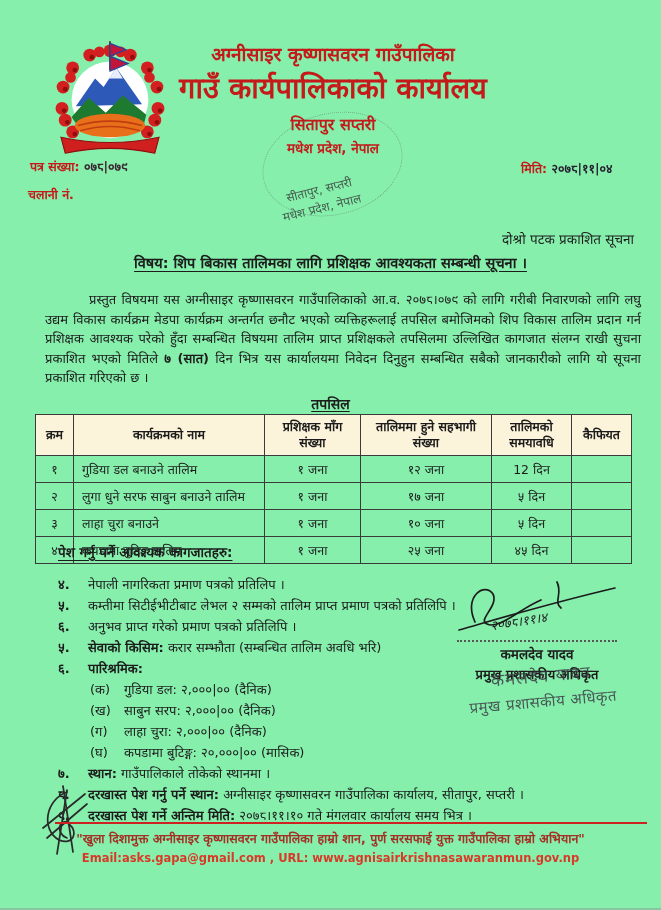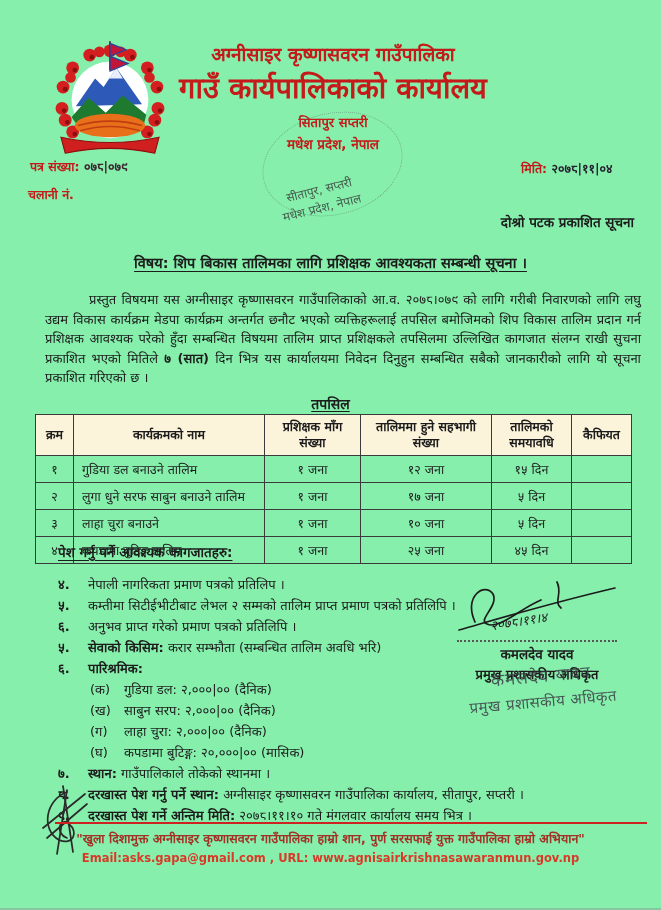--- a/index.html
+++ b/index.html
@@ -6,35 +6,35 @@
   body{width:661px;height:910px;background:#f6f6f4;font-family:"DejaVu Sans",sans-serif;}
   .page{position:relative;width:661px;height:910px;background:#86efac;overflow:hidden;color:#1c1c1c;padding-left:35px;}
   .scan-edge-right{position:absolute;right:0;top:0;width:3px;height:910px;background:#6b6b6b;opacity:.55;}
   .scan-edge-bottom{position:absolute;left:0;bottom:0;width:661px;height:2px;background:#8a8a8a;opacity:.4;}
 
   
   .emblem{position:absolute;left:46px;top:36px;width:128px;height:132px;}
   .head-block{position:absolute;left:168px;top:42px;width:330px;text-align:center;}
   .muni-name{font-size:19px;font-weight:bold;color:#c41a1a;line-height:24px;}
   .office-name{font-size:29px;font-weight:bold;color:#c41a1a;line-height:36px;margin-top:4px;}
-  .loc-line{font-size:13px;font-weight:bold;color:#c41a1a;margin-top:7px;}
+  .loc-line{font-size:16px;font-weight:bold;color:#c41a1a;margin-top:7px;}
   .prov-line{font-size:13.5px;font-weight:bold;color:#c41a1a;margin-top:4px;}
 
   .office-stamp{position:absolute;left:252px;top:118px;width:170px;height:95px;transform:rotate(-14deg);opacity:.8;pointer-events:none;}
   .office-stamp .ring{position:absolute;left:10px;top:-6px;width:140px;height:100px;border:1.5px dotted #555;border-radius:50%;opacity:.55;}
   .office-stamp .s1{position:absolute;left:28px;top:58px;font-size:12px;color:#333;white-space:nowrap;}
   .office-stamp .s2{position:absolute;left:20px;top:76px;font-size:12px;color:#333;white-space:nowrap;}
 
   .letter-no{position:absolute;left:30px;top:158px;font-size:12.5px;color:#c41a1a;font-weight:bold;}
   .letter-no .val{color:#3a2430;font-weight:bold;}
   .chalani{position:absolute;left:28px;top:186px;font-size:12.5px;color:#c41a1a;font-weight:bold;}
   .date-line{position:absolute;left:521px;top:160px;font-size:12.5px;color:#c41a1a;font-weight:bold;white-space:nowrap;}
   .date-line .val{color:#241f2e;}
 
-  .pub-note{position:absolute;right:62px;top:213px;font-size:13.5px;font-weight:bold;}
+  .pub-note{position:absolute;right:62px;top:230px;font-size:13.5px;font-weight:normal;}
   .subject{position:absolute;left:0;top:252px;width:661px;text-align:center;font-size:14.5px;font-weight:bold;}
   .subject span{text-decoration:underline;text-underline-offset:3px;}
 
   .body-par{position:absolute;left:45px;top:290px;width:596px;font-size:13px;line-height:19.5px;text-align:justify;text-indent:44px;}
 
   .tbl-title{position:absolute;left:0;top:394px;width:661px;text-align:center;font-size:14px;font-weight:bold;}
   .tbl-title span{text-decoration:underline;text-underline-offset:2px;}
 
   table.detail{position:absolute;left:35px;top:414px;width:596px;border-collapse:collapse;table-layout:fixed;}
   table.detail th,table.detail td{border:1.4px solid #3a3a3a;font-size:12.5px;padding:2px 3px;}
@@ -176,21 +176,21 @@
         <th>तालिमको समयावधि</th>
         <th>कैफियत</th>
       </tr>
     </thead>
     <tbody>
       <tr>
         <td>१</td>
         <td class="name">गुडिया डल बनाउने तालिम</td>
         <td>१ जना</td>
         <td>१२ जना</td>
-        <td>१५ दिन</td>
+        <td>12 दिन</td>
         <td></td>
       </tr>
       <tr>
         <td>२</td>
         <td class="name">लुगा धुने सरफ साबुन बनाउने तालिम</td>
         <td>१ जना</td>
         <td>१७ जना</td>
         <td>५ दिन</td>
         <td></td>
       </tr>

